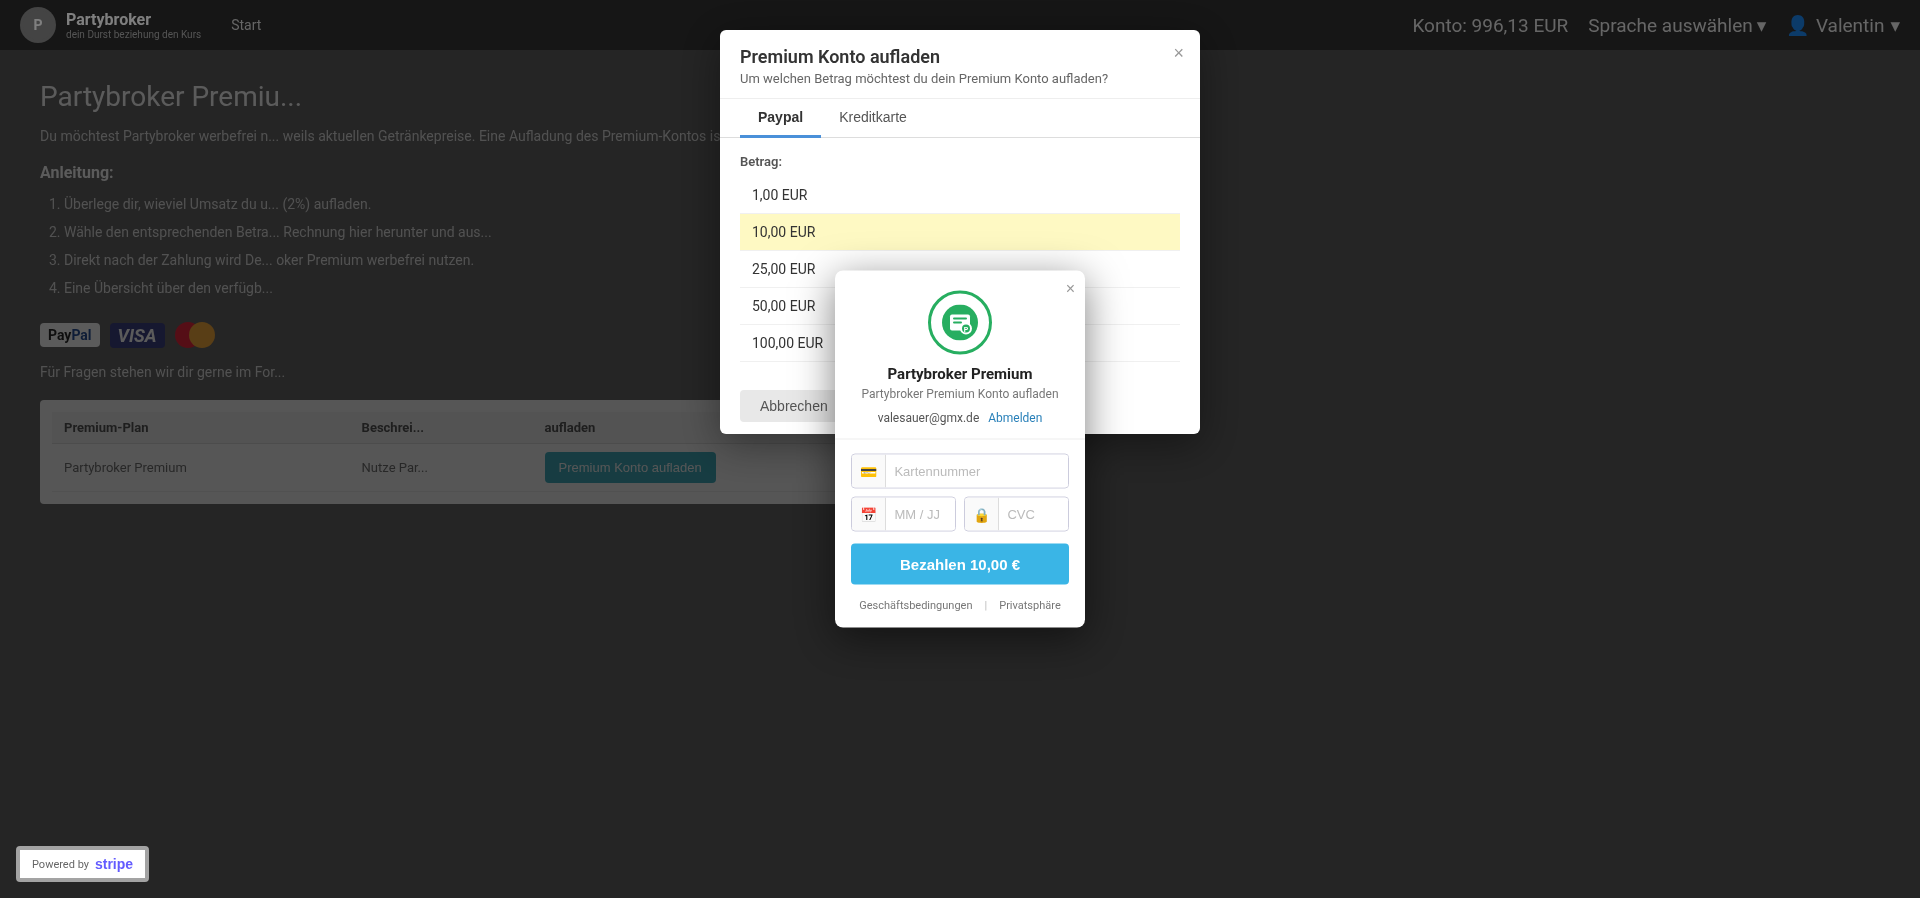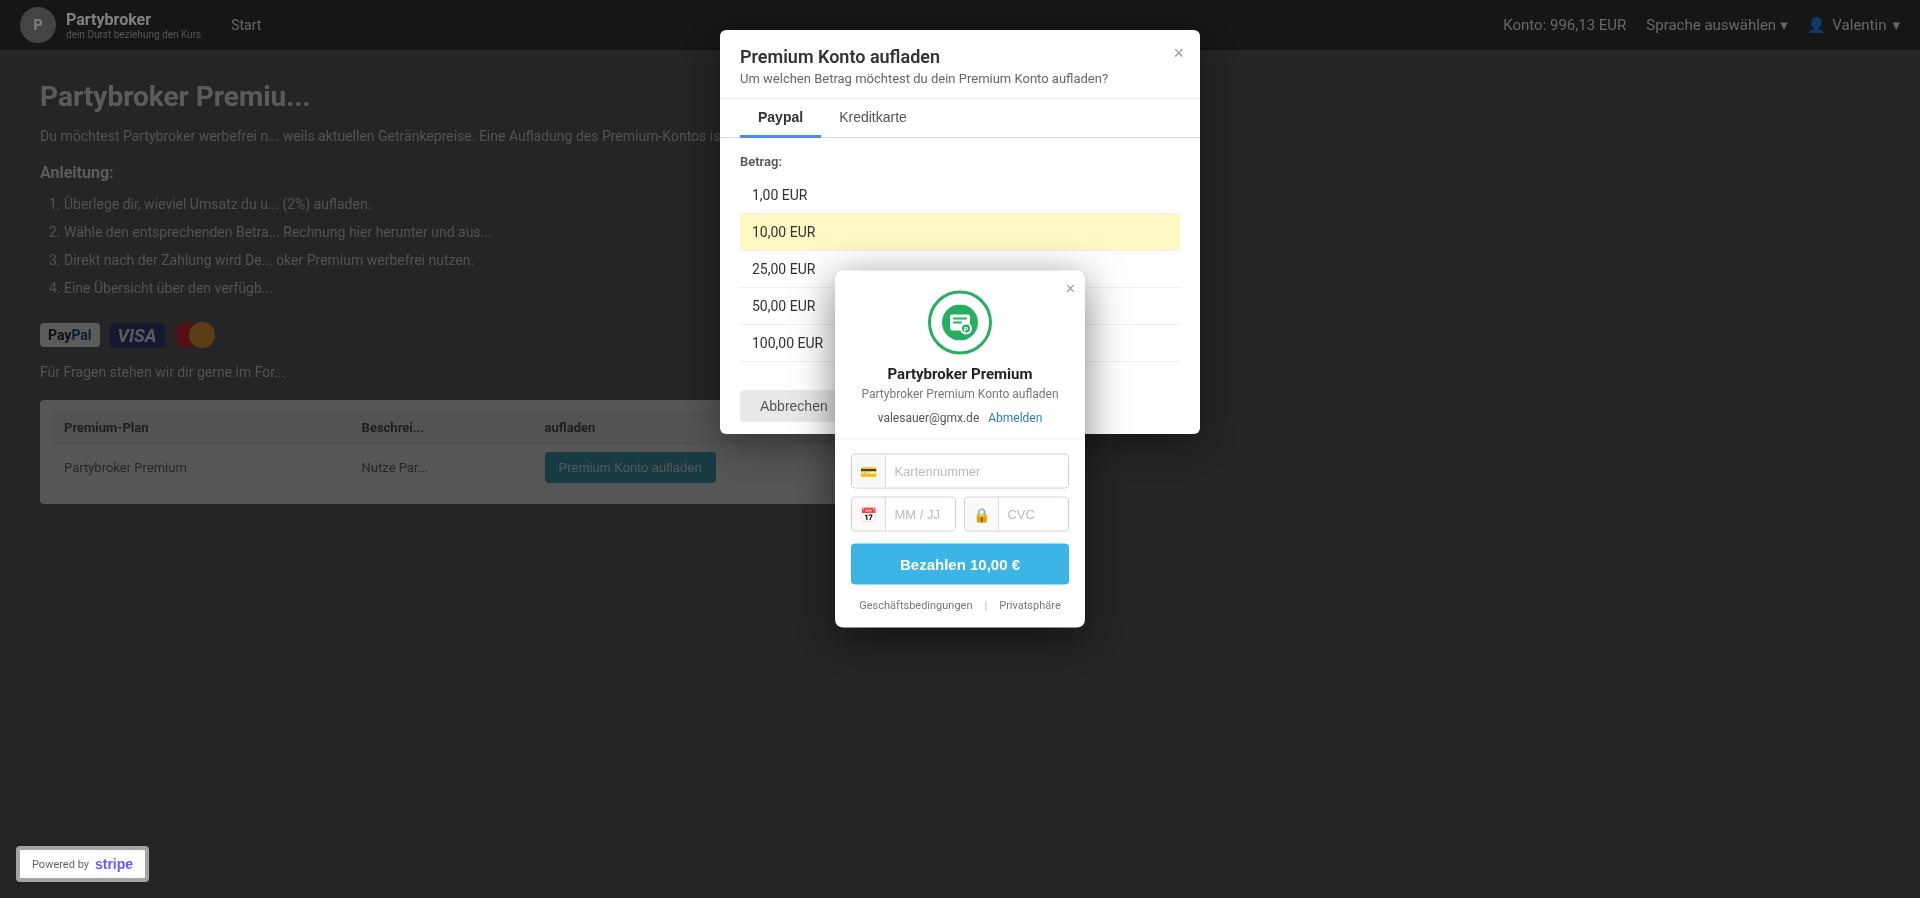--- a/index.html
+++ b/index.html
@@ -56,21 +56,21 @@
       color: #ccc;
       text-decoration: none;
       font-size: 14px;
     }
     .navbar-right {
       margin-left: auto;
       display: flex;
       align-items: center;
       gap: 20px;
       color: #ccc;
-      font-size: 15px;
+      font-size: 19px;
     }
     .navbar-right .konto {
       color: #ccc;
     }
     .navbar-right .sprache {
       display: flex;
       align-items: center;
       gap: 4px;
       cursor: pointer;
     }
@@ -82,21 +82,21 @@
     }
 
     
     .page-bg {
       padding: 30px 40px;
       opacity: 0.6;
     }
     .page-title {
       color: #fff;
       font-size: 28px;
-      font-weight: bold;
+      font-weight: normal;
       margin-bottom: 12px;
     }
     .page-desc {
       color: #ddd;
       font-size: 14px;
       line-height: 1.6;
       max-width: 800px;
       margin-bottom: 16px;
     }
     .page-anleitung {

